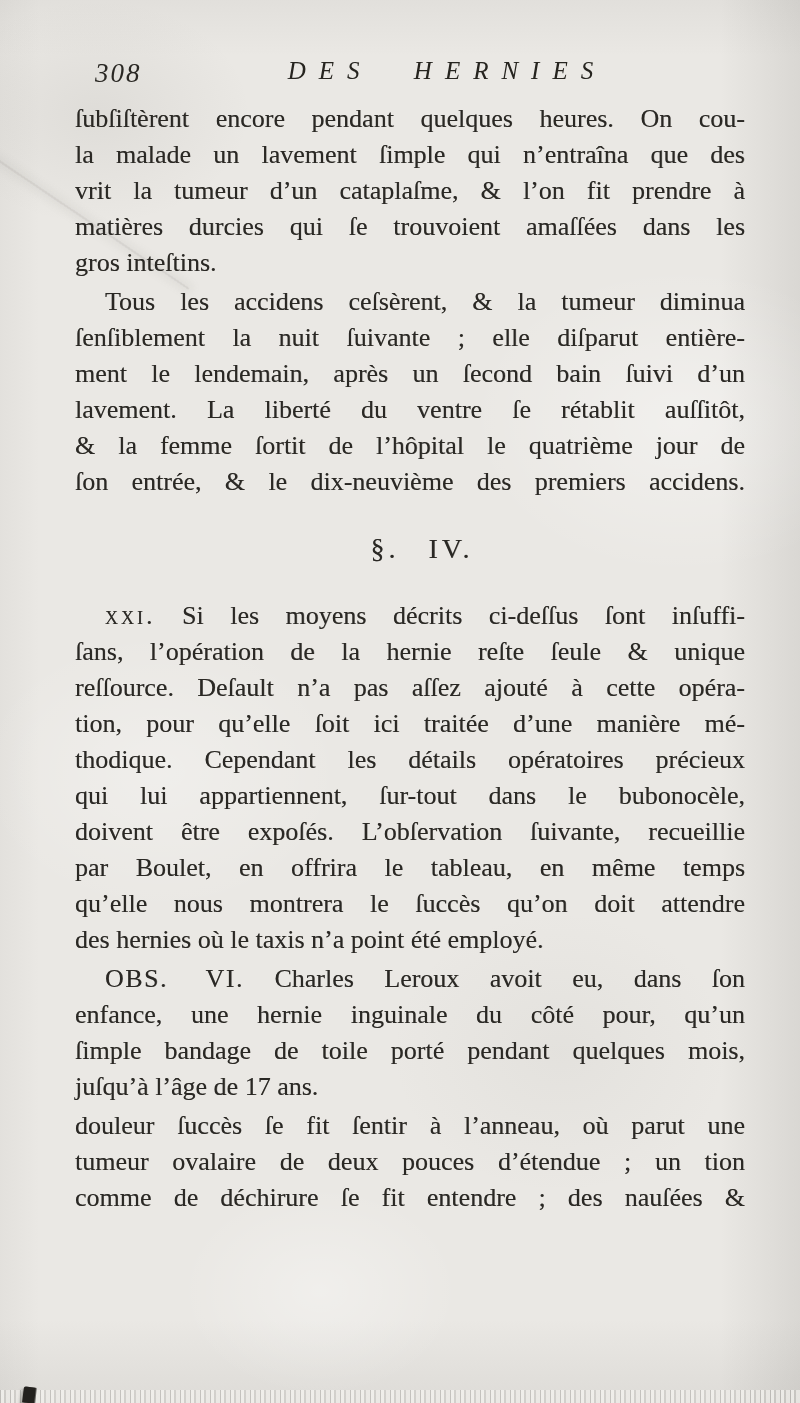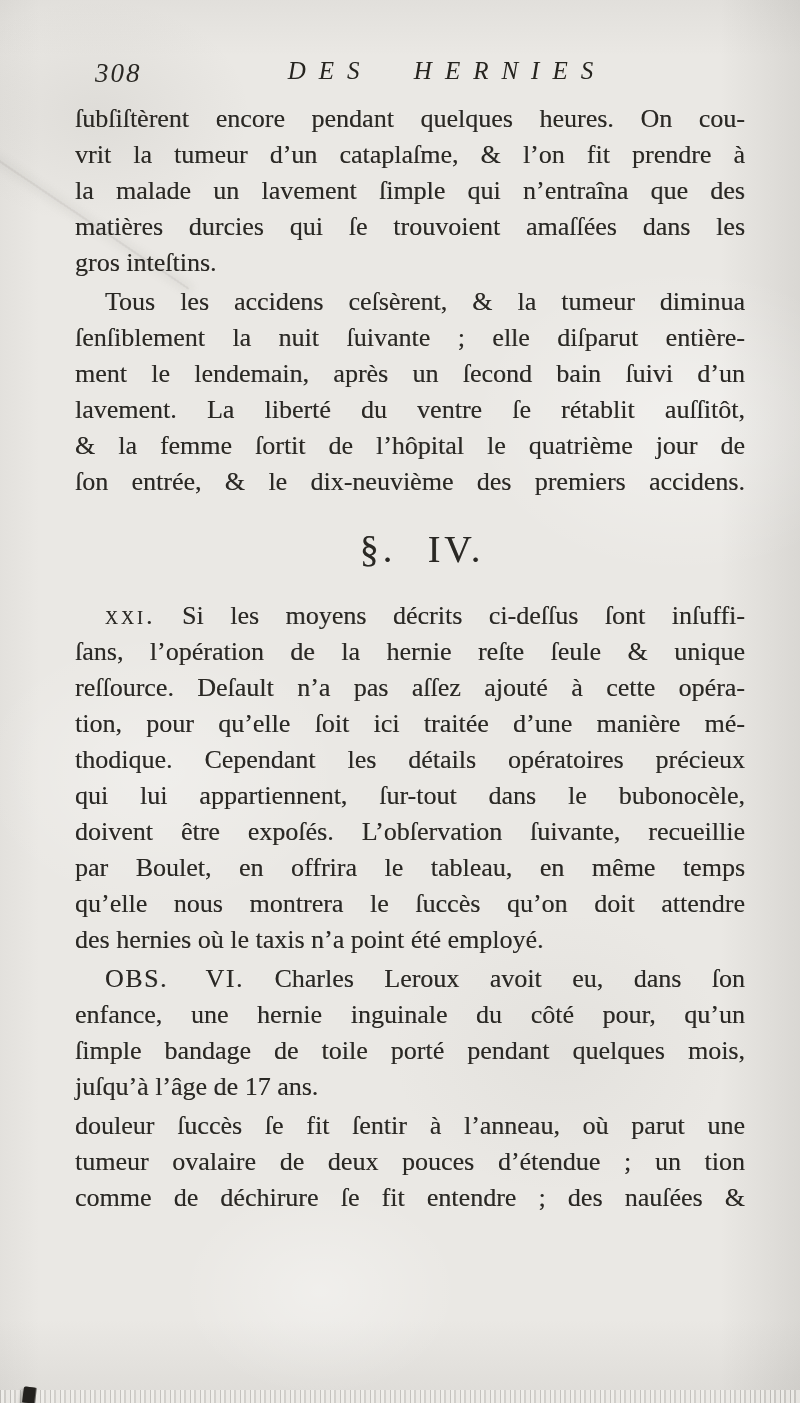--- a/index.html
+++ b/index.html
@@ -59,21 +59,21 @@
     text-align-last:justify;
   }
   .line.end{text-align-last:auto;}
   .ind{text-indent:30px;}
   .sc{font-variant:small-caps;letter-spacing:3px;}
   .caps{letter-spacing:1.5px;word-spacing:6px;}
   .section-heading{
     height:92px;
     display:flex;align-items:center;justify-content:center;
     padding-left:24px;
-    font-size:38px;
+    font-size:28px;
     letter-spacing:4px;
     word-spacing:18px;
   }
   .page-edge{
     position:absolute;bottom:0;left:0;width:100%;height:13px;
     background:repeating-linear-gradient(90deg,
       rgba(122,120,115,0.35) 0 1px,
       rgba(246,245,241,0.95) 1px 4px,
       rgba(168,166,161,0.30) 4px 6px,
       rgba(240,238,234,0.95) 6px 10px);
@@ -96,22 +96,22 @@
 
   <div class="running-header">
     <span class="page-number">308</span>
     <div class="header-title">DES HERNIES</div>
   </div>
 
   <div class="text-block">
 
     <div class="para">
       <div class="line">ſubſiſtèrent encore pendant quelques heures. On cou-</div>
+      <div class="line">la malade un lavement ſimple qui n’entraîna que des</div>
       <div class="line">vrit la tumeur d’un cataplaſme, &amp; l’on fit prendre à</div>
-      <div class="line">la malade un lavement ſimple qui n’entraîna que des</div>
       <div class="line">matières durcies qui ſe trouvoient amaſſées dans les</div>
       <div class="line end">gros inteſtins.</div>
     </div>
 
     <div class="para">
       <div class="line ind">Tous les accidens ceſsèrent, &amp; la tumeur diminua</div>
       <div class="line">ſenſiblement la nuit ſuivante ; elle diſparut entière-</div>
       <div class="line">ment le lendemain, après un ſecond bain ſuivi d’un</div>
       <div class="line">lavement. La liberté du ventre ſe rétablit auſſitôt,</div>
       <div class="line">&amp; la femme ſortit de l’hôpital le quatrième jour de</div>

